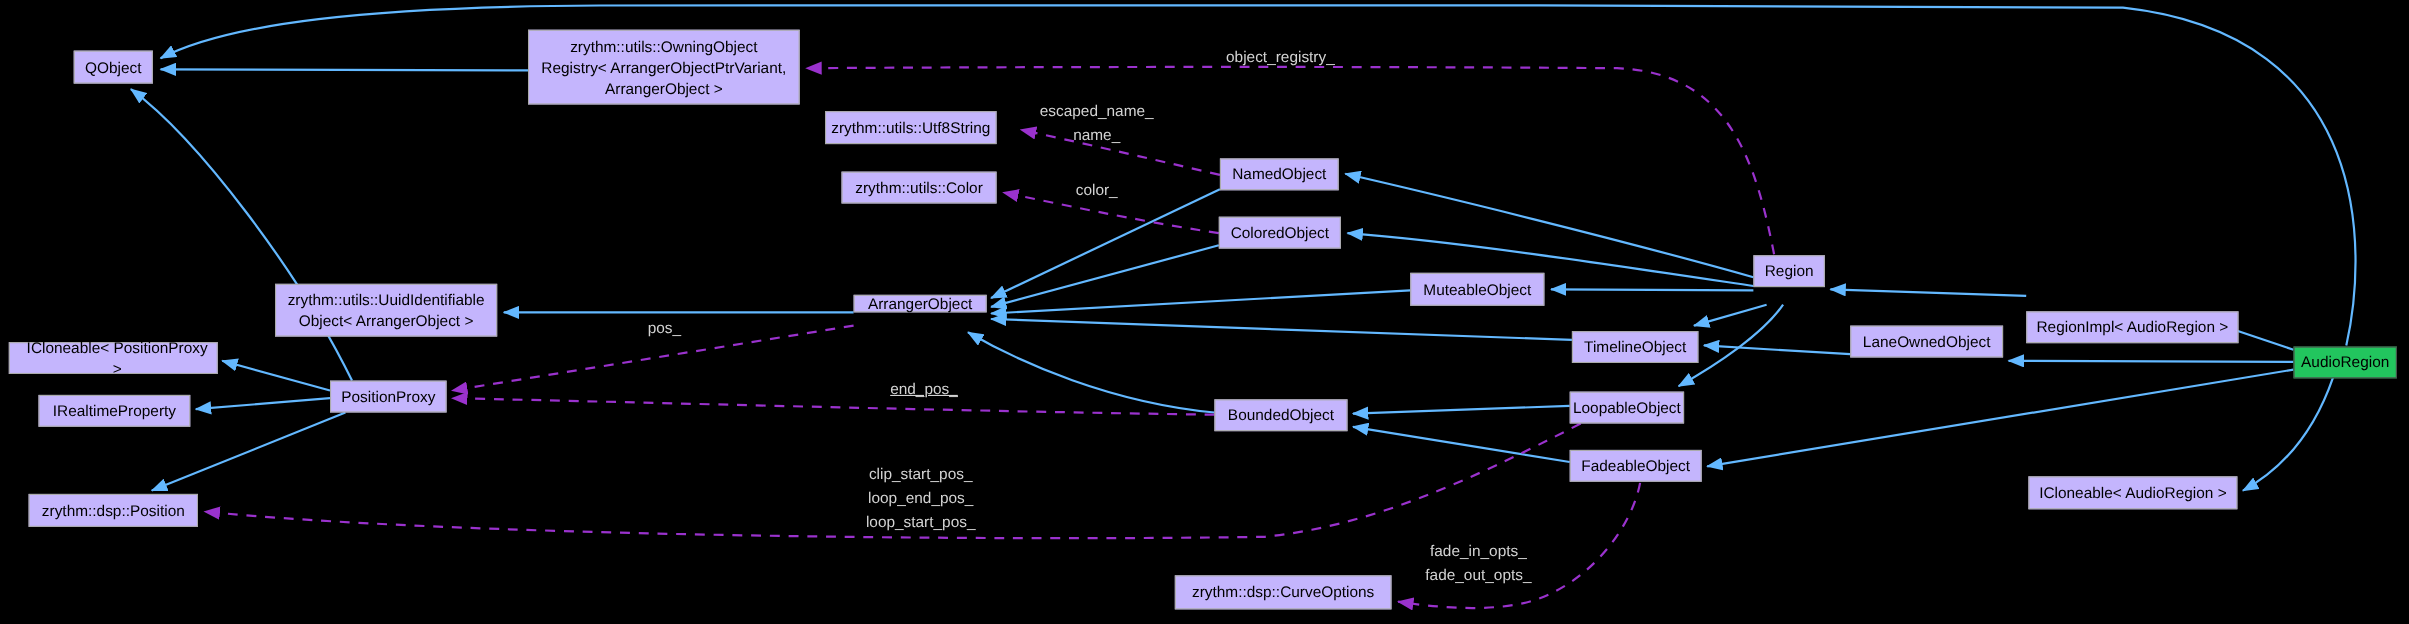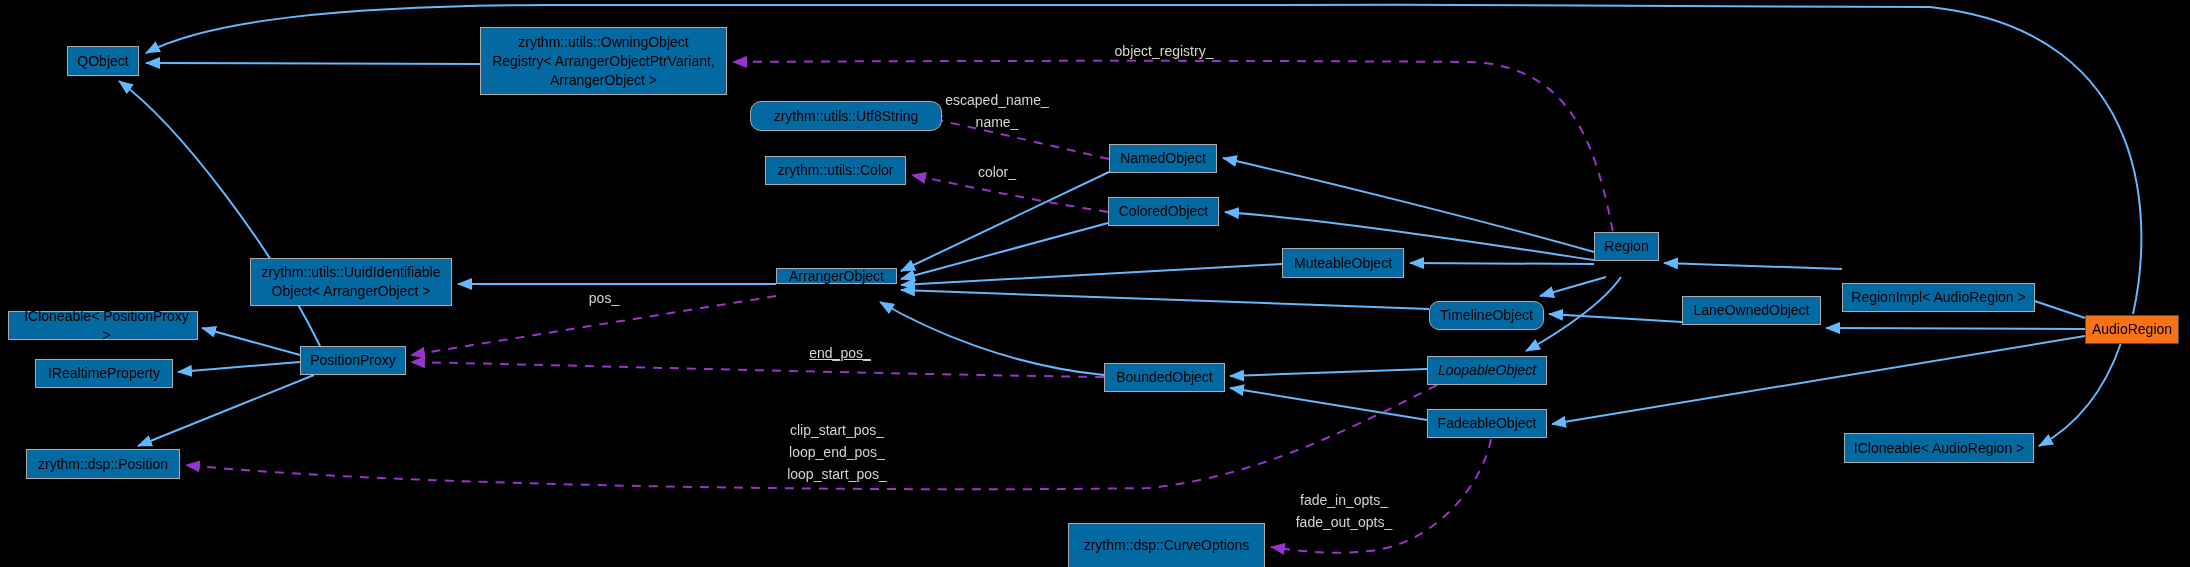--- a/index.html
+++ b/index.html
@@ -6,37 +6,37 @@
   body{
     width:2190px;height:567px;
     background:#000000;
     position:relative;
     overflow:hidden;
     font-family:"Liberation Sans","DejaVu Sans",sans-serif;
   }
   #edge-layer{position:absolute;left:0;top:0;width:2190px;height:567px;}
   .node{
     position:absolute;
-    background:#0369a1;
+    background:#c4b5fd;
     border:1.5px solid #ababab;
     box-sizing:border-box;
     color:#000000;
     font-size:14px;
     line-height:19px;
     display:flex;
     align-items:center;
     justify-content:center;
     text-align:center;
     white-space:pre-line;
     padding:0 5px;
     cursor:pointer;
     z-index:2;
   }
   .node.highlight{
-    background:#f97316;
+    background:#22c55e;
     border:1.5px solid #4d4d4d;
   }
   .edge-label{
     position:absolute;
     color:#d3d3d3;
     font-size:14px;
     line-height:22px;
     text-align:center;
     white-space:pre-line;
     transform:translateX(-50%);
@@ -92,42 +92,42 @@
     <path d="M1104,377 C880,374 600,366 411,362" marker-end="url(#arrow-purple)"></path>
     <path d="M1437,385 C1330,440 1245,478 1150,488 C900,492 400,487 186,465" marker-end="url(#arrow-purple)"></path>
     <path d="M1491,439 C1483,482 1440,537 1382,549 C1345,556 1305,552 1271,547" marker-end="url(#arrow-purple)"></path>
   </g>
 </svg>
 
 <div class="node" style="left:67px;top:46px;width:72px;height:30px;">QObject</div>
 <div class="node" style="left:480px;top:27px;width:247px;height:68px;">zrythm::utils::OwningObject
 Registry&lt; ArrangerObjectPtrVariant,
 ArrangerObject &gt;</div>
-<div class="node" style="left:750px;top:101px;width:192px;height:30px;border-radius:11px;">zrythm::utils::Utf8String</div>
+<div class="node" style="left:750px;top:101px;width:156px;height:30px;">zrythm::utils::Utf8String</div>
 <div class="node" style="left:765px;top:156px;width:141px;height:29px;">zrythm::utils::Color</div>
 <div class="node" style="left:1109px;top:144px;width:108px;height:29px;">NamedObject</div>
 <div class="node" style="left:1108px;top:197px;width:111px;height:29px;">ColoredObject</div>
 <div class="node" style="left:250px;top:258px;width:202px;height:48px;">zrythm::utils::UuidIdentifiable
 Object&lt; ArrangerObject &gt;</div>
 <div class="node" style="left:8px;top:311px;width:190px;height:29px;padding-left:12px;">ICloneable&lt; PositionProxy &gt;</div>
 <div class="node" style="left:35px;top:359px;width:138px;height:29px;">IRealtimeProperty</div>
 <div class="node" style="left:300px;top:346px;width:106px;height:29px;">PositionProxy</div>
 <div class="node" style="left:26px;top:449px;width:154px;height:30px;">zrythm::dsp::Position</div>
 <div class="node" style="left:776px;top:268px;width:121px;height:16px;">ArrangerObject</div>
 <div class="node" style="left:1282px;top:248px;width:122px;height:30px;">MuteableObject</div>
-<div class="node" style="left:1429px;top:301px;width:115px;height:29px;border-radius:10px;">TimelineObject</div>
+<div class="node" style="left:1429px;top:301px;width:115px;height:29px;">TimelineObject</div>
 <div class="node" style="left:1104px;top:363px;width:121px;height:29px;">BoundedObject</div>
-<div class="node" style="left:1427px;top:356px;width:120px;height:29px;font-style:italic;">LoopableObject</div>
+<div class="node" style="left:1427px;top:356px;width:104px;height:29px;">LoopableObject</div>
 <div class="node" style="left:1427px;top:409px;width:120px;height:29px;">FadeableObject</div>
 <div class="node" style="left:1594px;top:232px;width:65px;height:29px;">Region</div>
 <div class="node" style="left:1842px;top:258px;width:193px;height:29px;margin-top:25px;">RegionImpl&lt; AudioRegion &gt;</div>
 <div class="node" style="left:1682px;top:296px;width:139px;height:29px;">LaneOwnedObject</div>
 <div class="node highlight" style="left:2085px;top:315px;width:94px;height:29px;">AudioRegion</div>
 <div class="node" style="left:1844px;top:433px;width:190px;height:30px;">ICloneable&lt; AudioRegion &gt;</div>
-<div class="node" style="left:1068px;top:523px;width:197px;height:45px;">zrythm::dsp::CurveOptions</div>
+<div class="node" style="left:1068px;top:523px;width:197px;height:31px;">zrythm::dsp::CurveOptions</div>
 
 <div class="edge-label" style="left:1164px;top:40px;">object_registry_</div>
 <div class="edge-label" style="left:997px;top:89px;">escaped_name_
 name_</div>
 <div class="edge-label" style="left:997px;top:161px;">color_</div>
 <div class="edge-label" style="left:604px;top:287px;">pos_</div>
 <div class="edge-label" style="left:840px;top:342px;text-decoration:underline;">end_pos_</div>
 <div class="edge-label" style="left:837px;top:419px;">clip_start_pos_
 loop_end_pos_
 loop_start_pos_</div>

